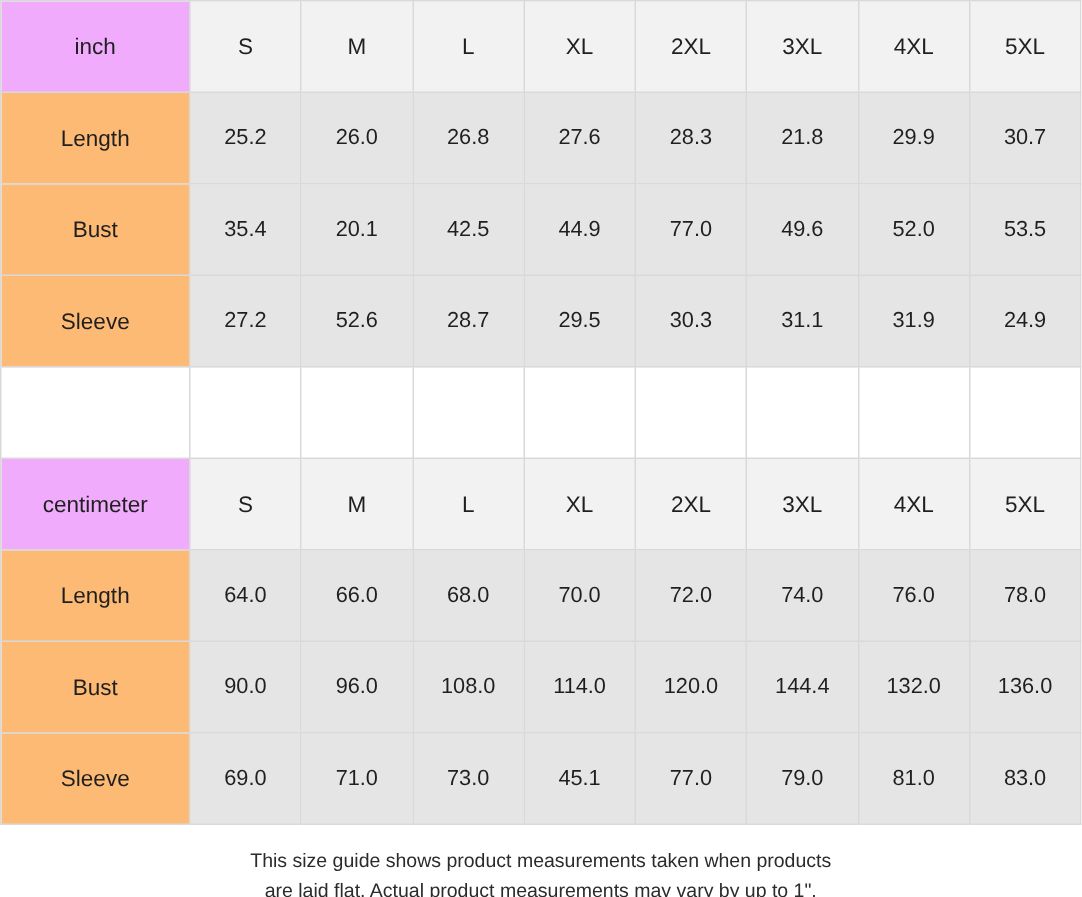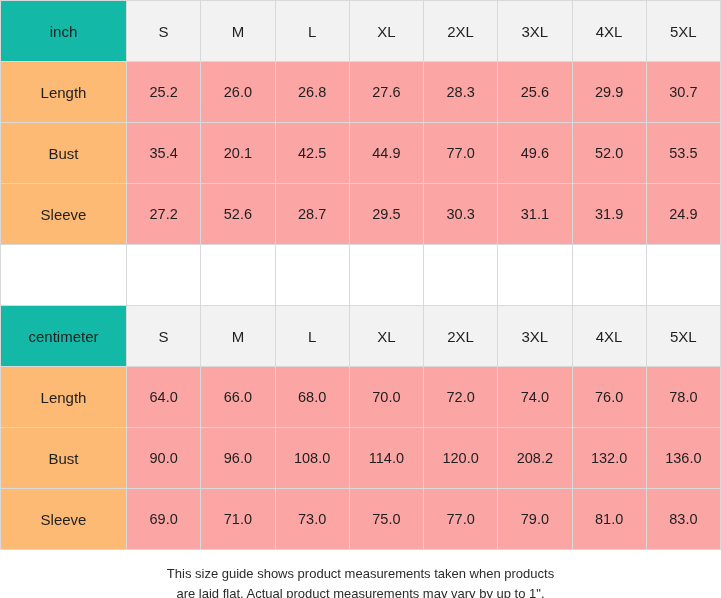--- a/index.html
+++ b/index.html
@@ -36,31 +36,31 @@
   }
   
   table.size-table td.rowhead {
     width: 125px;
     background: #fdba74;
     font-size: 15px;
     color: #1f1f1f;
   }
   table.size-table td.corner {
     width: 125px;
-    background: #14b8a6;
+    background: #f0abfc;
     font-size: 15px;
     color: #1f1f1f;
     text-align: center;
   }
   table.size-table td.colhead {
     background: #f2f2f2;
     font-size: 15px;
   }
   table.size-table td.value {
-    background: #fca5a5;
+    background: #e5e5e5;
   }
   tr.spacer td {
     height: 60px;
     background: #ffffff;
     border: 1px solid #d9d9d9;
   }
   tr.spacer td.blankhead {
     background: #ffffff;
   }
   .note {
@@ -93,21 +93,21 @@
         <td class="colhead">5XL</td>
       </tr>
 
       <tr>
         <td class="rowhead">Length</td>
         <td class="value">25.2</td>
         <td class="value">26.0</td>
         <td class="value">26.8</td>
         <td class="value">27.6</td>
         <td class="value">28.3</td>
-        <td class="value">25.6</td>
+        <td class="value">21.8</td>
         <td class="value">29.9</td>
         <td class="value">30.7</td>
       </tr>
 
       <tr>
         <td class="rowhead">Bust</td>
         <td class="value">35.4</td>
         <td class="value">20.1</td>
         <td class="value">42.5</td>
         <td class="value">44.9</td>
@@ -165,31 +165,31 @@
         <td class="value">78.0</td>
       </tr>
 
       <tr>
         <td class="rowhead">Bust</td>
         <td class="value">90.0</td>
         <td class="value">96.0</td>
         <td class="value">108.0</td>
         <td class="value">114.0</td>
         <td class="value">120.0</td>
-        <td class="value">208.2</td>
+        <td class="value">144.4</td>
         <td class="value">132.0</td>
         <td class="value">136.0</td>
       </tr>
 
       <tr>
         <td class="rowhead">Sleeve</td>
         <td class="value">69.0</td>
         <td class="value">71.0</td>
         <td class="value">73.0</td>
-        <td class="value">75.0</td>
+        <td class="value">45.1</td>
         <td class="value">77.0</td>
         <td class="value">79.0</td>
         <td class="value">81.0</td>
         <td class="value">83.0</td>
       </tr>
     </tbody>
   </table>
 
   <div class="note">
     <div>This size guide shows product measurements taken when products</div>

